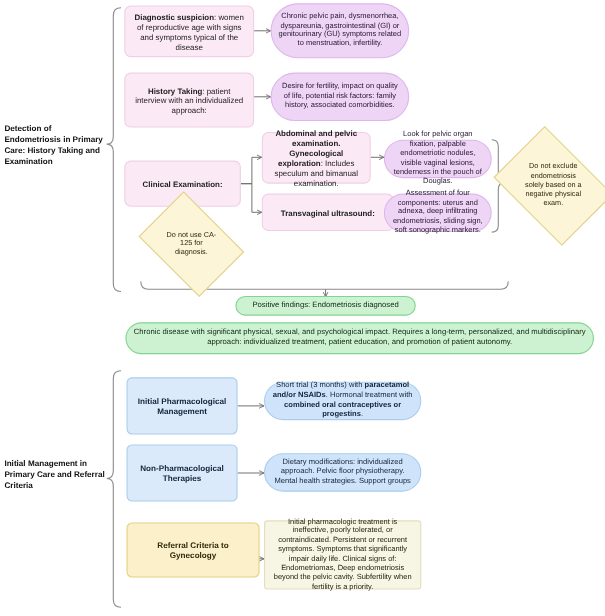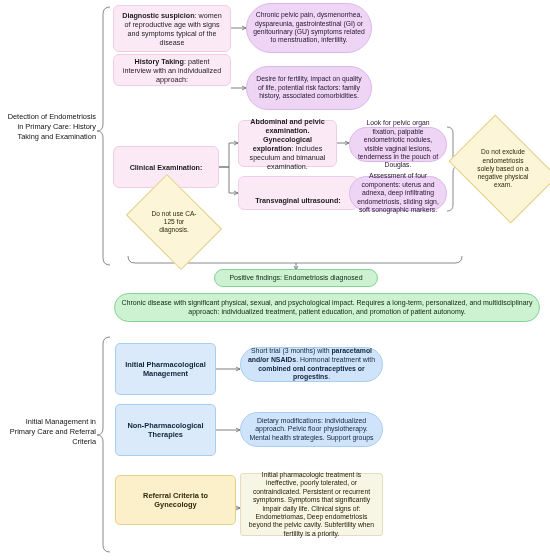--- a/index.html
+++ b/index.html
@@ -99,23 +99,23 @@
   .yellow-note {
     background: #f7f5e4;
     border: 1px solid #e3dfbe;
     border-radius: 3px;
     font-size: 6.8px;
     color: #24220d;
   }
   
   .section-label {
     position: absolute;
-    text-align: right;
+    text-align: left;
     font-size: 7.4px;
-    font-weight: normal;
+    font-weight: bold;
     line-height: 1.35;
     color: #111111;
   }
   b, strong { font-weight: bold; }
 
   svg.wires {
     position: absolute;
     left: 0; top: 0;
     width: 550px; height: 560px;
     pointer-events: none;
@@ -168,41 +168,41 @@
   <div class="section-label" style="left:4px; top:417px; width:92px;">Initial Management in Primary Care and Referral Criteria</div>
 
   <div class="node pink-box" style="left:113px; top:5px; width:118px; height:47px;">
     <span class="txt"><b>Diagnostic suspicion</b><span>: women of reproductive age with signs and symptoms typical of the disease</span></span>
   </div>
 
   <div class="node purple-pill" style="left:246px; top:3px; width:126px; height:50px;">
     <span class="txt">Chronic pelvic pain, dysmenorrhea, dyspareunia, gastrointestinal (GI) or genitourinary (GU) symptoms related to menstruation, infertility.</span>
   </div>
 
-  <div class="node pink-box" style="left:113px; top:54px; width:118px; height:32px;">
+  <div class="node pink-box" style="left:113px; top:66px; width:118px; height:50px;">
     <span class="txt"><b>History Taking</b><span>: patient interview with an individualized approach:</span></span>
   </div>
 
   <div class="node purple-pill" style="left:246px; top:66px; width:126px; height:44px;">
     <span class="txt">Desire for fertility, impact on quality of life, potential risk factors: family history, associated comorbidities.</span>
   </div>
 
   <div class="node pink-box" style="left:113px; top:146px; width:106px; height:42px;">
     <span class="txt"><b>Clinical Examination:</b></span>
   </div>
 
   <div class="node pink-box" style="left:238px; top:120px; width:99px; height:47px;">
     <span class="txt"><b>Abdominal and pelvic examination. Gynecological exploration</b><span>: Includes speculum and bimanual examination.</span></span>
   </div>
 
   <div class="node purple-pill" style="left:349px; top:127px; width:98px; height:35px;">
     <span class="txt">Look for pelvic organ fixation, palpable endometriotic nodules, visible vaginal lesions, tenderness in the pouch of Douglas.</span>
   </div>
 
-  <div class="node pink-box" style="left:238px; top:176px; width:120px; height:34px;align-items:flex-end;">
+  <div class="node pink-box" style="left:238px; top:176px; width:120px; height:34px;">
     <span class="txt"><b>Transvaginal ultrasound:</b></span>
   </div>
 
   <div class="node purple-pill" style="left:349px; top:176px; width:98px; height:35px;">
     <span class="txt">Assessment of four components: uterus and adnexa, deep infiltrating endometriosis, sliding sign, soft sonographic markers.</span>
   </div>
 
   <div class="node diamond" style="left:135px; top:193px; width:78px; height:58px;">
     <span class="shape"></span>
     <span class="txt">Do not use CA-125 for diagnosis.</span>

